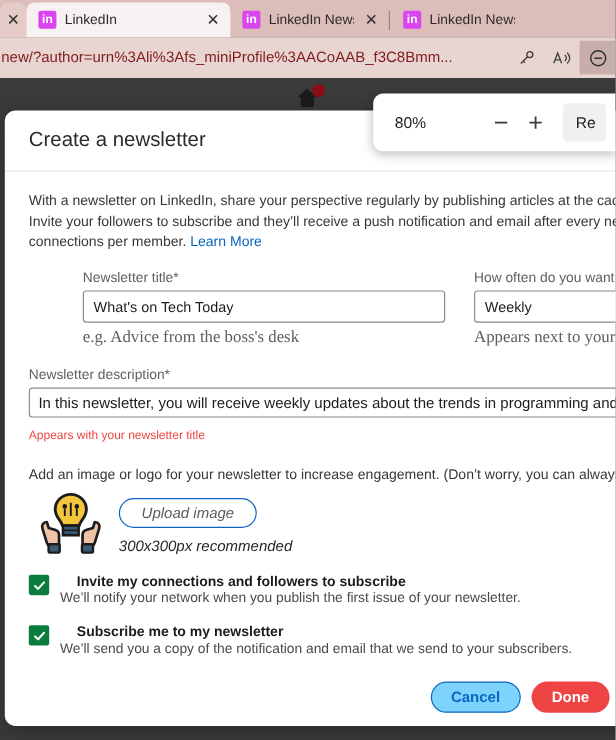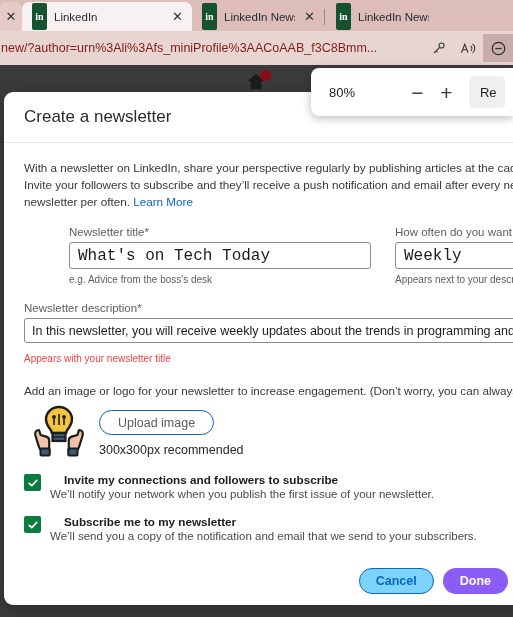--- a/index.html
+++ b/index.html
@@ -23,25 +23,25 @@
     padding: 0 7px 0 10px;
     font-size: 11.5px; color: #2b2b2b;
     white-space: nowrap; overflow: hidden;
     border-radius: 7px 7px 0 0;
     position: relative;
   }
   .tab.partial-left { width: 22px; padding: 0 4px; justify-content: center; background: #e4cbc7; }
   .tab.active { background: #f7f2f1; }
   .tab .tab-title { overflow: hidden; text-overflow: clip; }
   .in-icon {
-    width: 15px; height: 27px; flex: none;
-    background: #14532d; border-radius: 2px;
+    width: 15px; height: 15px; flex: none;
+    background: #d946ef; border-radius: 2px;
     color: #fff; font-size: 10px; font-weight: bold;
     display: flex; align-items: center; justify-content: center;
-    line-height: 1; font-family: Liberation Serif, serif;
+    line-height: 1; font-family: Liberation Sans, sans-serif;
   }
   .tab-close {
     width: 15px; height: 15px; flex: none;
     display: flex; align-items: center; justify-content: center;
     font-size: 13px; color: #333; line-height: 1;
   }
   .tab-sep { width: 1px; height: 16px; background: #9d8480; margin: 0 1px 6px 0; align-self: flex-end; }
 
   .addressbar {
     position: absolute; top: 31px; left: 0; width: 513px; height: 34px;
@@ -70,21 +70,21 @@
     width: 26px; height: 24px;
   }
   .badge-dot {
     position: absolute; right: 0; top: -1px;
     width: 11px; height: 11px; border-radius: 50%;
     background: #8b0f12;
   }
 
   
   .zoom-popup {
-    position: absolute; top: 68px; left: 311px;
+    position: absolute; top: 78px; left: 311px;
     width: 202px; height: 48px;
     background: #fff;
     border-radius: 8px 0 0 8px;
     box-shadow: 0 2px 10px rgba(0,0,0,.28);
     display: flex; align-items: center;
     padding: 0 8px 0 18px;
     z-index: 40;
   }
   .zoom-level { font-size: 13px; color: #1c1c1c; }
   .zoom-ctrl {
@@ -132,29 +132,30 @@
   .field-cadence { width: 180px; flex: none; }
 
   .field-label {
     font-size: 11.5px; color: #5e5e5e; margin-bottom: 4px;
     white-space: nowrap;
   }
   .text-input {
     width: 100%; height: 27px;
     border: 1px solid #8c8c8c; border-radius: 3px;
     background: #fff;
-    font-size: 16px; color: #1c1c1c;
+    font-size: 12px; color: #1c1c1c;
     padding: 0 8px;
-    font-family: Liberation Mono, monospace;
+    font-family: Liberation Sans, sans-serif;
     display: flex; align-items: center;
     white-space: nowrap; overflow: hidden;
   }
   .field-hint {
-    font-size: 10px; color: #5e5e5e; margin-top: 5px;
-    white-space: nowrap;
+    font-size: 14px; color: #5e5e5e; margin-top: 5px;
+    white-space: nowrap;
+    font-family: Liberation Serif, serif;
   }
 
   .desc-block { margin-top: 17px; }
   .desc-input {
     width: 493px; height: 25px;
     border: 1px solid #8c8c8c; border-radius: 3px;
     font-size: 12.5px; color: #1c1c1c;
     padding: 0 7px;
     display: flex; align-items: center;
     white-space: nowrap; overflow: hidden;
@@ -167,21 +168,21 @@
   .upload-intro {
     margin-top: 20px;
     font-size: 11.7px; color: #373737;
     white-space: nowrap;
   }
   .upload-row {
     margin-top: 7px;
     display: flex; align-items: flex-start;
   }
   .bulb-art { width: 66px; height: 54px; flex: none; margin-left: 2px; }
-  .upload-right { margin-left: 7px; padding-top: 6px; }
+  .upload-right { margin-left: 7px; padding-top: 6px; font-style: italic; }
   .upload-btn {
     display: inline-flex; align-items: center; justify-content: center;
     height: 25px; padding: 0 18px;
     border: 1.5px solid #0a66c2; border-radius: 14px;
     color: #5b5b5b; font-size: 12.5px;
     background: #fff;
     font-family: "Liberation Sans", sans-serif;
   }
   .upload-hint {
     margin-top: 8px; font-size: 12.5px; color: #262626;
@@ -217,21 +218,21 @@
     display: inline-flex; align-items: center; justify-content: center;
     font-size: 12.5px; font-weight: bold;
     font-family: "Liberation Sans", sans-serif;
   }
   .btn-cancel {
     padding: 0 16px; border: 1.4px solid #0a66c2;
     color: #0a66c2; background: #7dd3fc;
   }
   .btn-done {
     padding: 0 17px; border: none;
-    background: #8b5cf6; color: #fff;
+    background: #ef4444; color: #fff;
   }
 </style>
 </head>
 <body>
 
 <div class="tabstrip">
   <div class="tab partial-left">
     <span class="tab-close">✕</span>
   </div>
 
@@ -303,21 +304,21 @@
 
   <div class="dialog-header">
     <span class="dialog-title">Create a newsletter</span>
   </div>
 
   <div class="dialog-body">
 
     <div class="intro">
       <div class="intro-line">With a newsletter on LinkedIn, share your perspective regularly by publishing articles at the cadence</div>
       <div class="intro-line">Invite your followers to subscribe and they’ll receive a push notification and email after every new ed</div>
-      <div class="intro-line"><span>newsletter per often. </span><span class="link">Learn More</span></div>
+      <div class="intro-line"><span>connections per member. </span><span class="link">Learn More</span></div>
     </div>
 
     <div class="fields-row">
       <div class="field-title">
         <div class="field-label">Newsletter title*</div>
         <div class="text-input">What's on Tech Today</div>
         <div class="field-hint">e.g. Advice from the boss's desk</div>
       </div>
 
       <div class="field-cadence">

